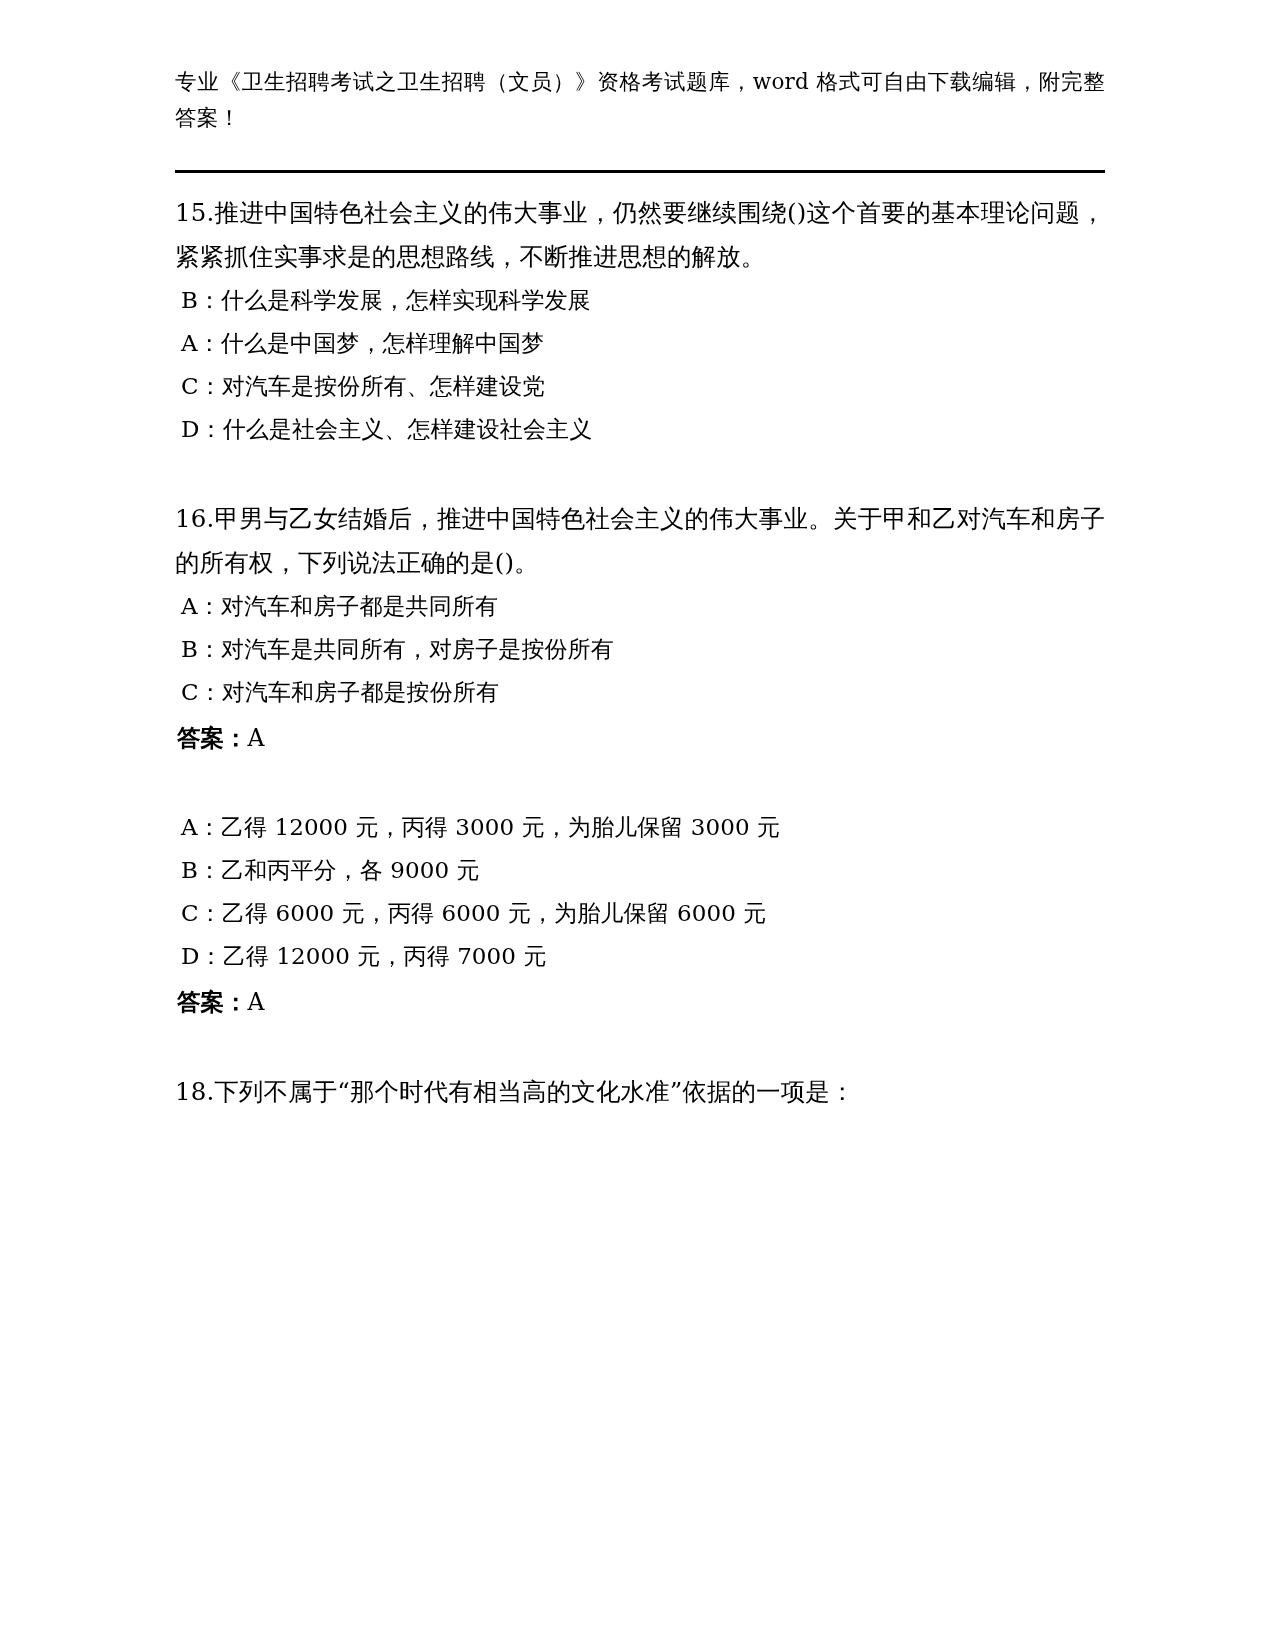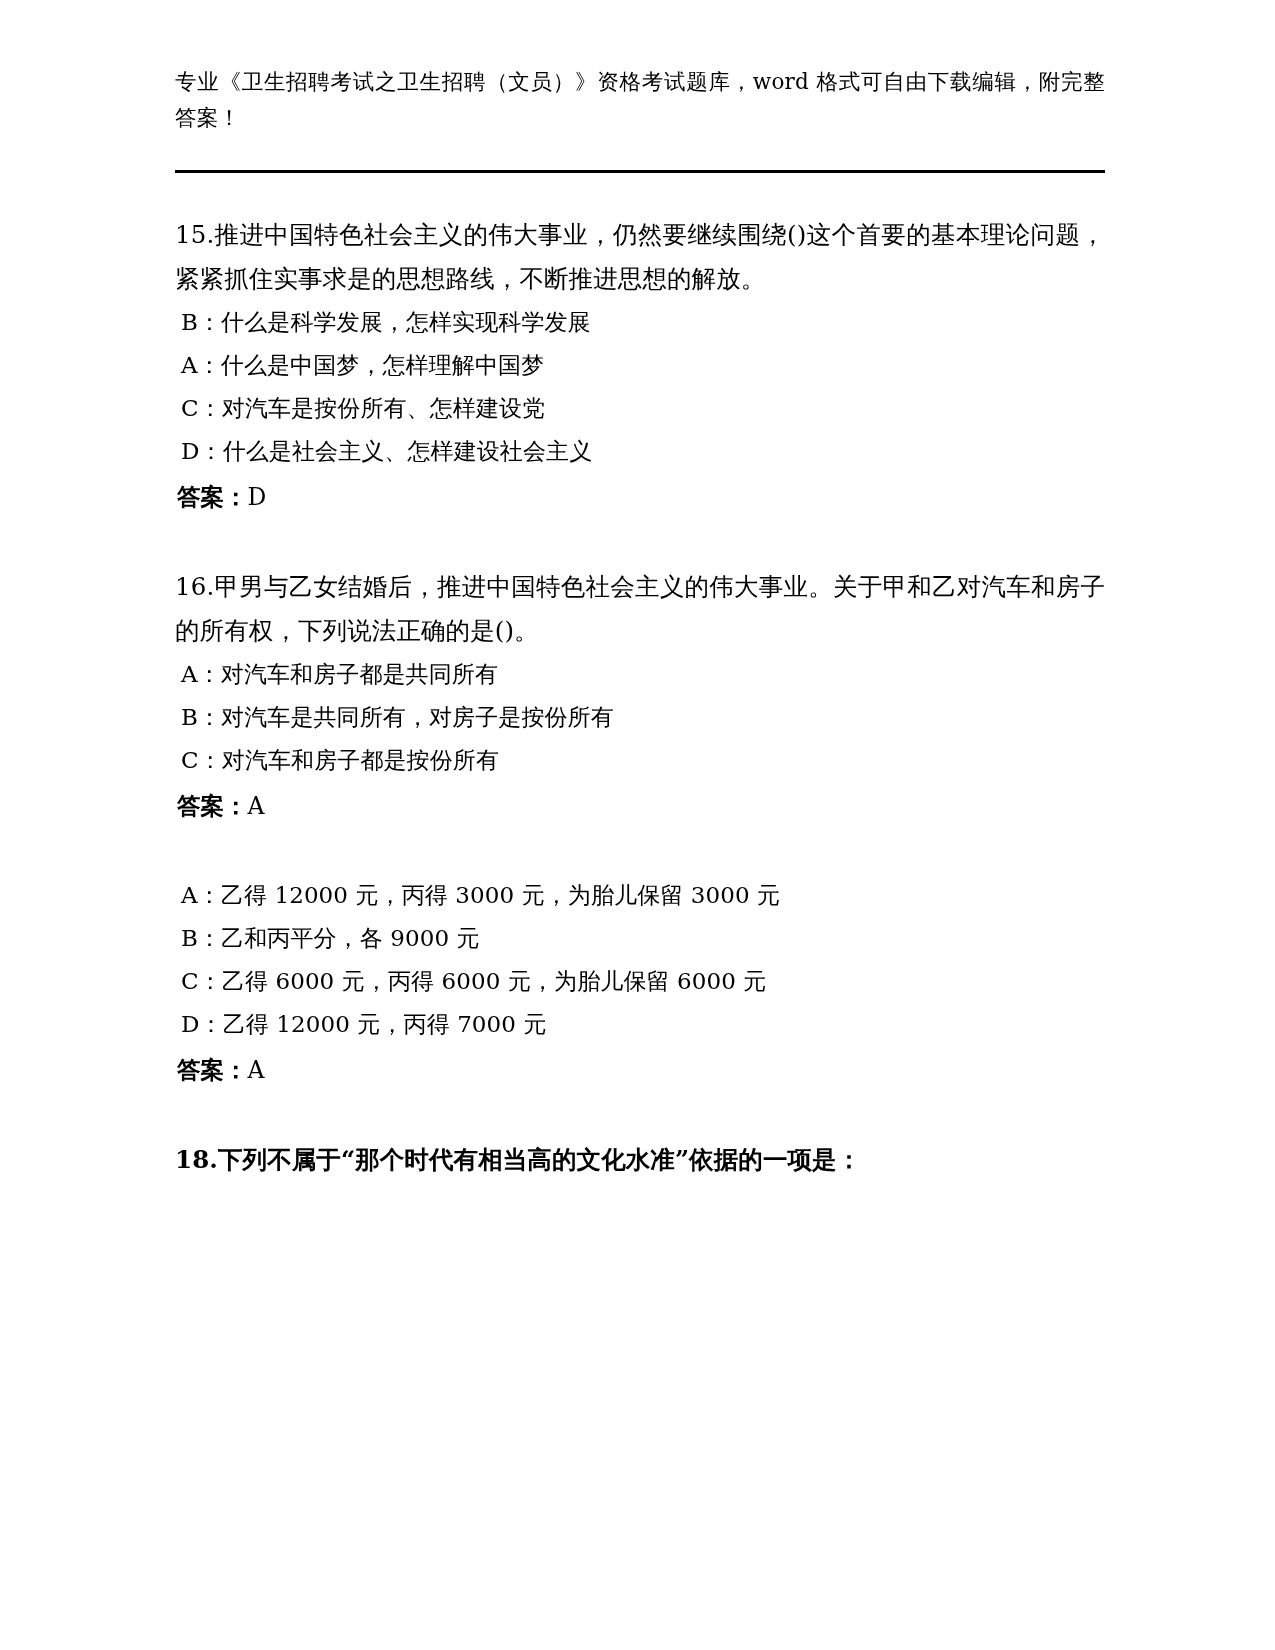--- a/index.html
+++ b/index.html
@@ -29,21 +29,21 @@
     text-align: justify;
   }
   .header-rule {
     margin-top: 34px;
     border-top: 2.6px solid #000;
     border-bottom: 1.1px solid #000;
     height: 3px;
     box-sizing: border-box;
   }
   .content {
-    margin-top: 40px;
+    margin-top: 18px;
   }
   .qblock {
     margin-bottom: 46px;
   }
   .qstem {
     font-size: 24.5px;
     line-height: 44px;
     text-align: justify;
     letter-spacing: 0.1px;
   }
@@ -59,44 +59,40 @@
     padding-left: 2px;
     margin-top: 2px;
   }
   .ans b {
     font-weight: 700;
   }
   .lastq {
     font-size: 24.5px;
     line-height: 44px;
     letter-spacing: 0.1px;
-    font-weight: bold;
   }
 </style>
 </head>
 <body>
 
 <div class="page">
 
   <div class="header">专业《卫生招聘考试之卫生招聘（文员）》资格考试题库，word 格式可自由下载编辑，附完整答案！</div>
   <div class="header-rule"></div>
 
   <div class="content">
 
     <div class="qblock">
       <div class="qstem">
         <span>15.</span><span>推进中国特色社会主义的伟大事业，仍然要继续围绕()这个首要的基本理论问题，紧紧抓住实事求是的思想路线，不断推进思想的解放。</span>
       </div>
       <div class="opt">B：什么是科学发展，怎样实现科学发展</div>
       <div class="opt">A：什么是中国梦，怎样理解中国梦</div>
       <div class="opt">C：对汽车是按份所有、怎样建设党</div>
       <div class="opt">D：什么是社会主义、怎样建设社会主义</div>
-      <div class="ans">
-        <b>答案：</b><span>D</span>
-      </div>
     </div>
 
     <div class="qblock">
       <div class="qstem">
         <span>16.</span><span>甲男与乙女结婚后，推进中国特色社会主义的伟大事业。关于甲和乙对汽车和房子的所有权，下列说法正确的是()。</span>
       </div>
       <div class="opt">A：对汽车和房子都是共同所有</div>
       <div class="opt">B：对汽车是共同所有，对房子是按份所有</div>
       <div class="opt">C：对汽车和房子都是按份所有</div>
       <div class="ans">

